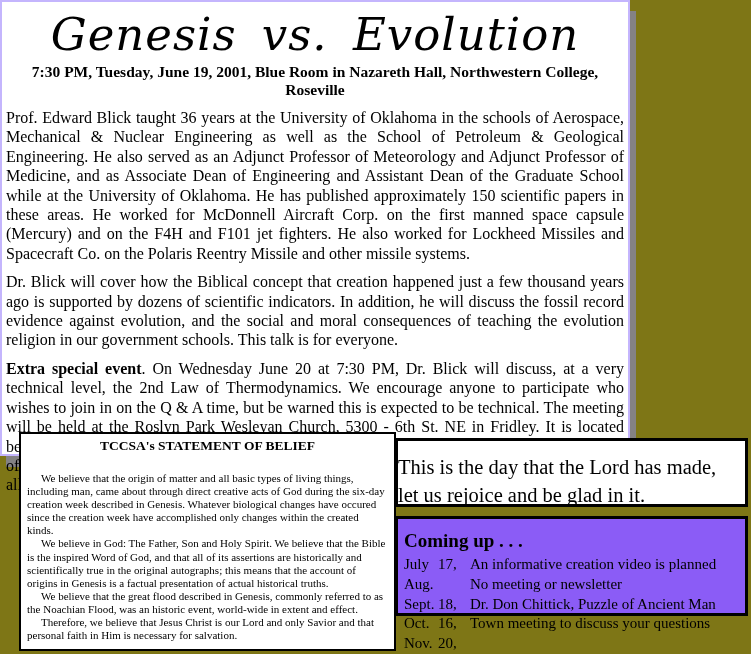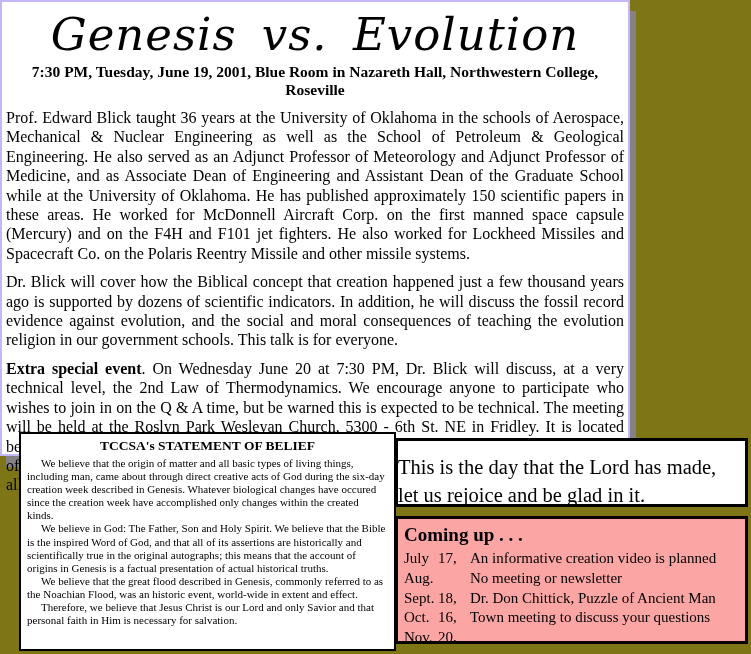--- a/index.html
+++ b/index.html
@@ -47,21 +47,21 @@
     width: 377px; height: 219px;
     background: #fff;
     border: 2px solid #000;
     box-sizing: border-box;
     padding: 2px 6px;
   }
   .belief-title {
     text-align: center;
     font-weight: bold;
     font-size: 13.5px;
-    margin: 2px 0 3px;
+    margin: 2px 0 18px;
   }
   .belief-par {
     margin: 0;
     font-size: 11px;
     line-height: 13.1px;
     text-indent: 14px;
   }
   .verse-box {
     position: absolute; left: 395px; top: 438px;
     width: 353px; height: 69px;
@@ -69,25 +69,25 @@
     border: 3px solid #000;
     box-sizing: border-box;
     text-align: left;
     font-size: 20.5px;
     line-height: 28px;
     padding-top: 12px;
   }
   .verse-line { display: block; }
   .comingup-box {
     position: absolute; left: 395px; top: 516px;
-    width: 353px; height: 128px;
-    background: #fca5a5;
+    width: 353px; height: 100px;
+    background: #8b5cf6;
     border: 3px solid #000;
     box-sizing: border-box;
-    padding: 4px 6px;
+    padding: 10px 6px;
   }
   .comingup-title {
     font-weight: bold;
     font-size: 19px;
     margin: 1px 0 3px;
   }
   .event-row {
     display: flex;
     font-size: 15px;
     line-height: 19.8px;

